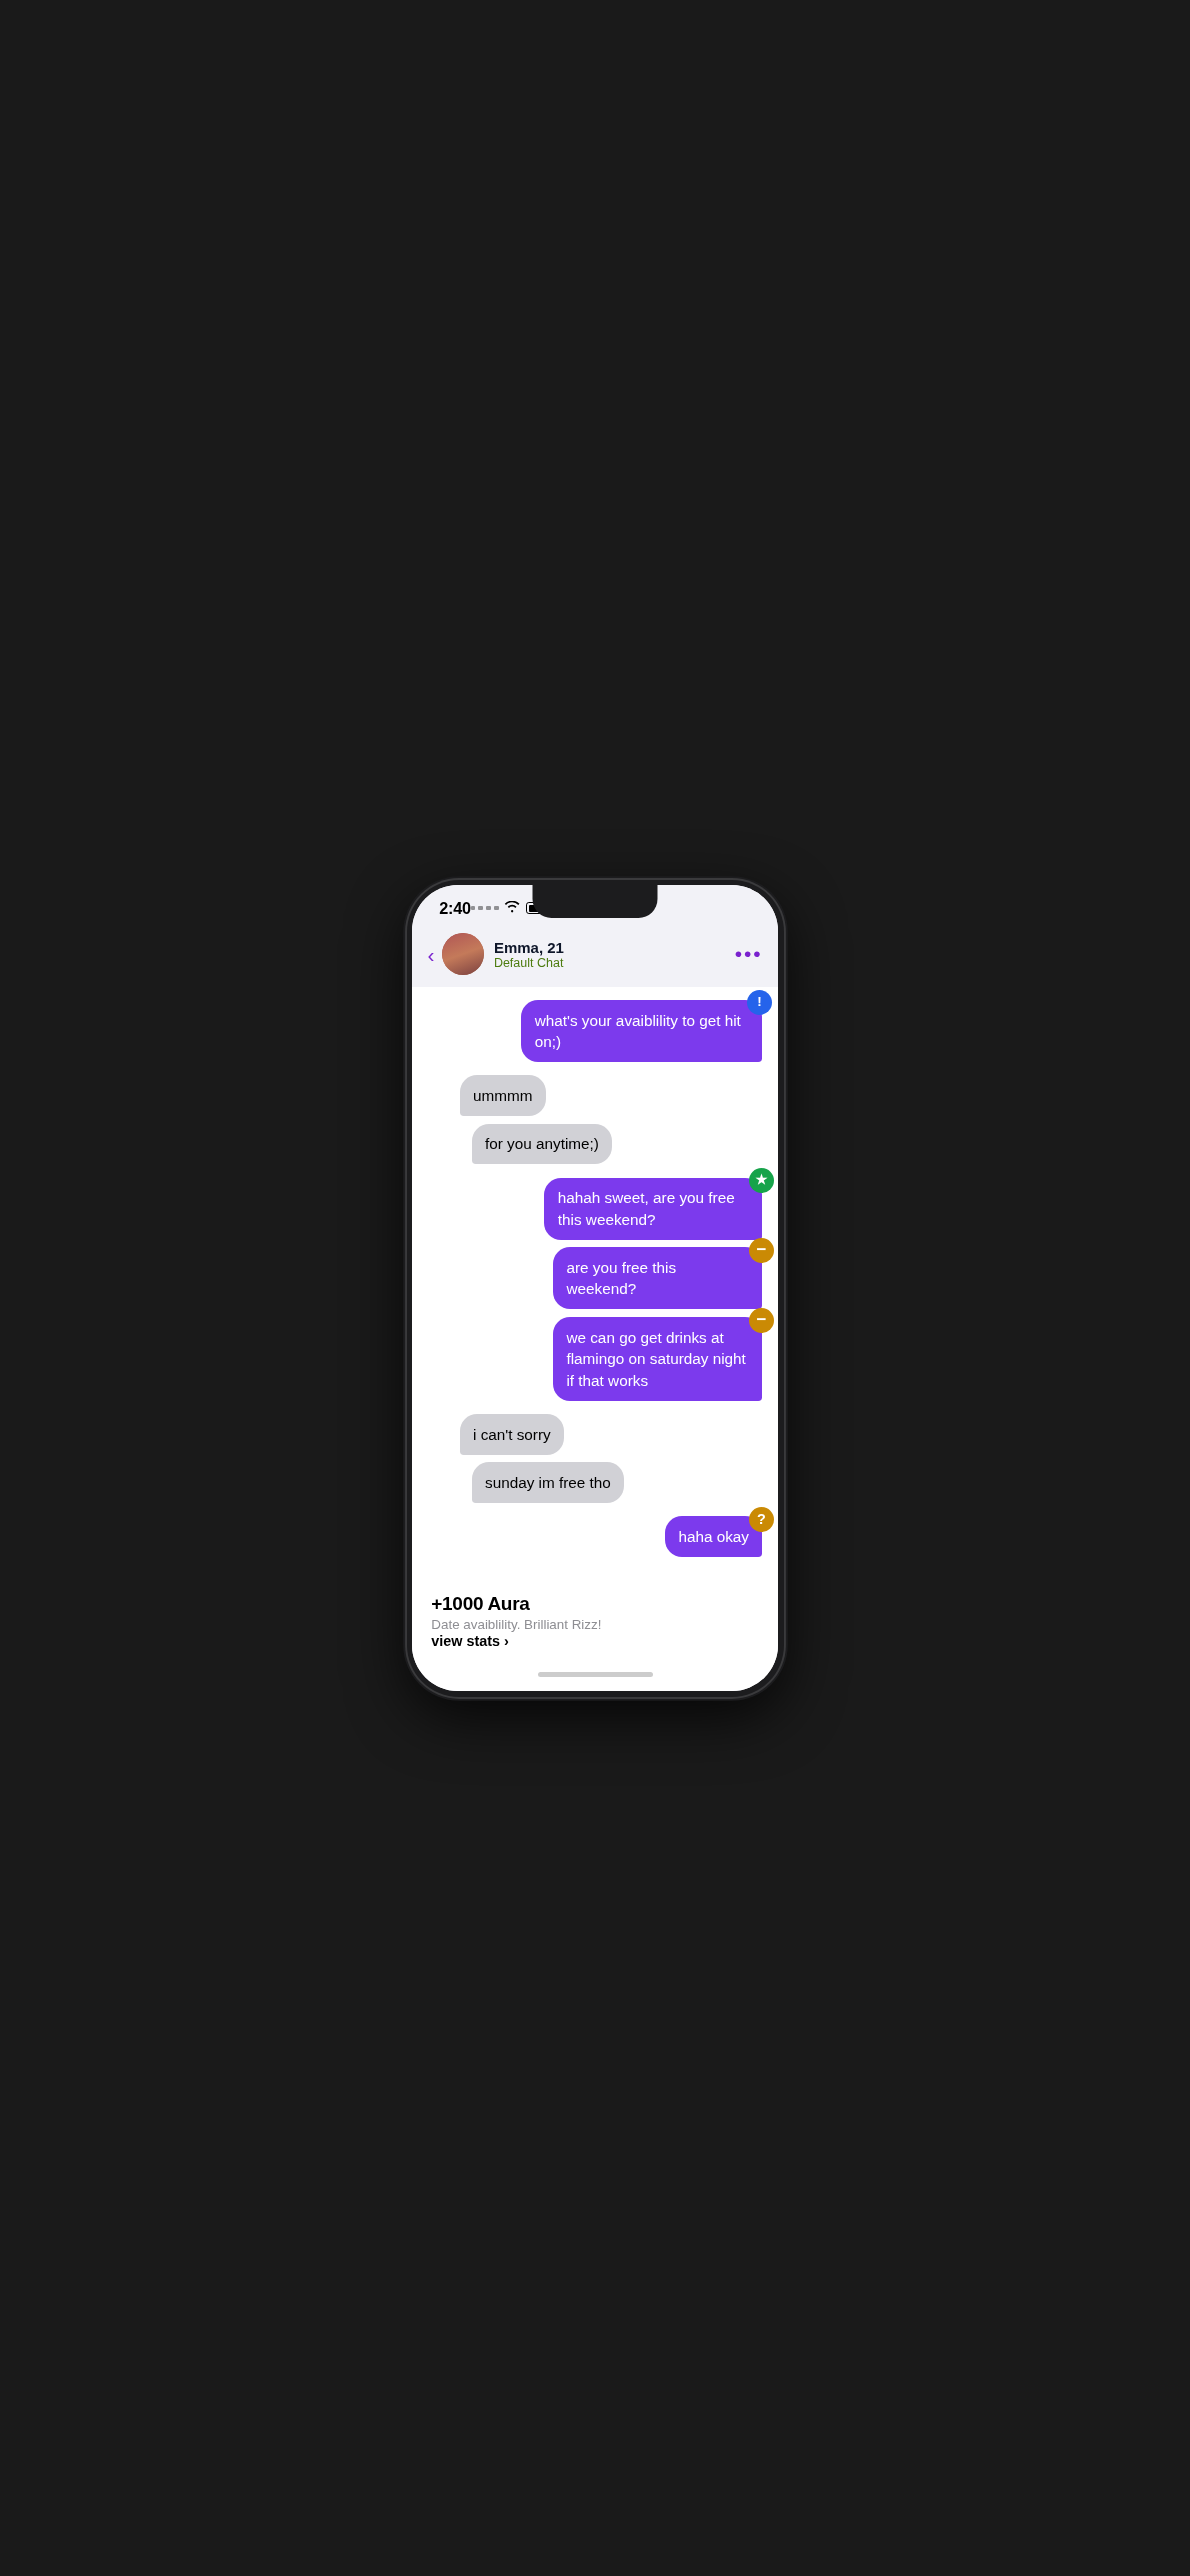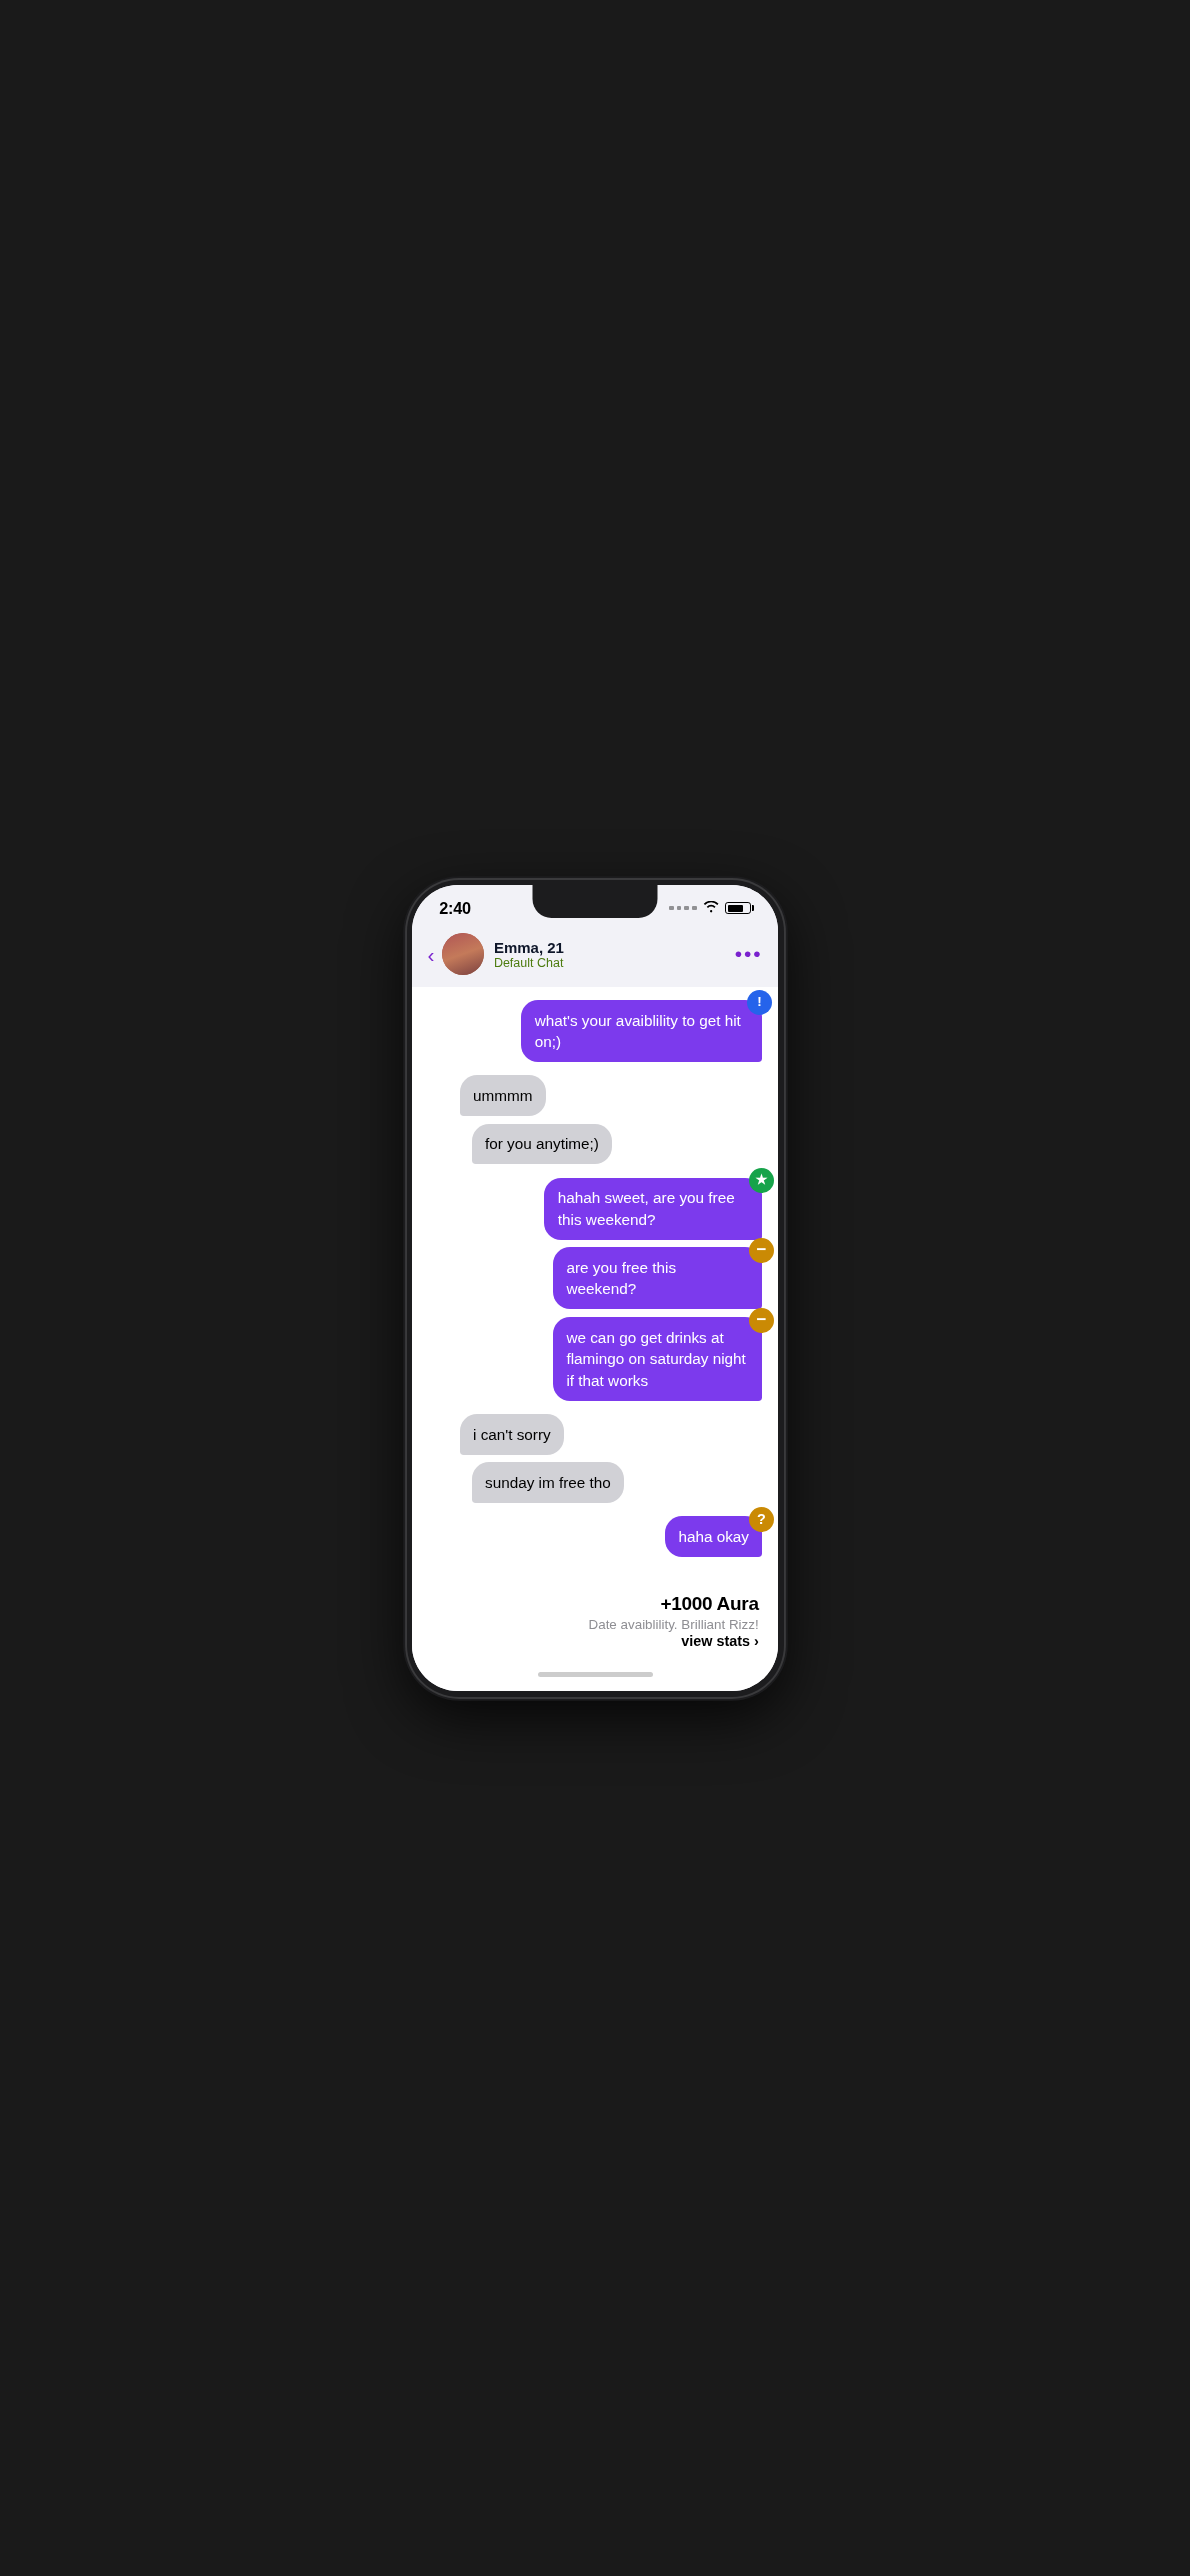--- a/index.html
+++ b/index.html
@@ -46,21 +46,20 @@
       width: 125px;
       height: 33px;
       background: #1c1c1e;
       border-radius: 0 0 19px 19px;
       z-index: 100;
     }
 
     
     .status-bar {
       display: flex;
-      justify-content: space-between;
       align-items: center;
       padding: 13.4px 27px 7.7px;
       background: #f2f2f7;
       flex-shrink: 0;
       position: relative;
       z-index: 10;
     }
 
     .status-time {
       font-size: 16.3px;
@@ -250,21 +249,21 @@
       right: -9.6px;
     }
 
     .badge-exclaim { background: #2563eb; }
     .badge-star { background: #16a34a; }
     .badge-minus { background: #ca8a04; }
     .badge-question { background: #ca8a04; }
 
     
     .aura-section {
-      text-align: right;
+      text-align: left;
       padding: 15.3px 19px 7.7px;
       background: #fff;
       flex-shrink: 0;
     }
 
     .aura-title {
       font-size: 19px;
       font-weight: 700;
       color: #000;
       letter-spacing: -0.3px;

